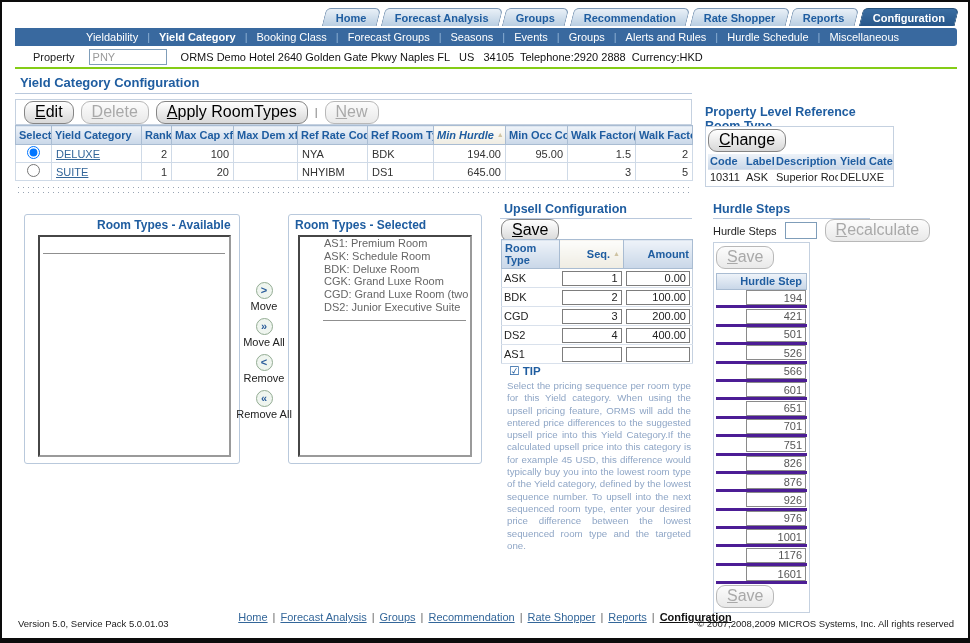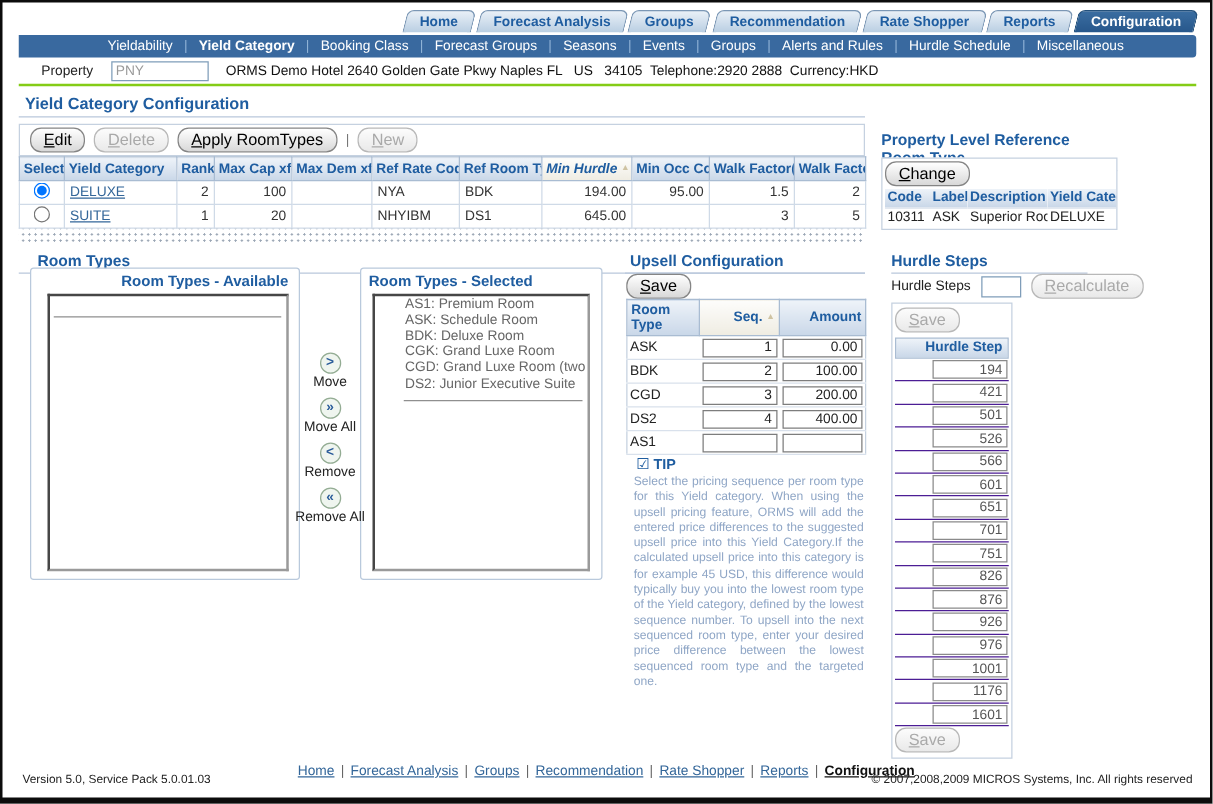--- a/index.html
+++ b/index.html
@@ -39,21 +39,21 @@
   #prop-info { margin-left:14px; color:#111; white-space:pre; }
   
   .sec-title { position:absolute; font-weight:bold; color:#1f5da0; border-bottom:1px solid #b9c8dc; }
   #yc-title { top:73px; left:13px; width:677px; font-size:13px; padding:0 0 3px 5px; }
   #ref-title { top:103px; left:703px; width:189px; font-size:12.5px; padding-bottom:3px; }
   #rt-title { top:200px; left:13px; width:677px; font-size:12.5px; padding:0 0 2px 15px; }
   #ups-title { top:200px; left:498px; width:192px; font-size:12.5px; padding:0 0 2px 4px; border-bottom:1px solid #b9c8dc; }
   #hs-title { top:200px; left:711px; width:157px; font-size:12.5px; padding-bottom:2px; }
   
   .pill {
-    font-family:inherit; font-size:13px; padding:1px 10px 2px; border:1px solid #858585; border-radius:9px;
+    font-family:inherit; font-size:16px; padding:1px 10px 2px; border:1px solid #858585; border-radius:9px;
     background:linear-gradient(#ffffff,#d8d8d8); color:#000; cursor:pointer; white-space:nowrap;
   }
   .pill.disabled { color:#a9a9a9; border-color:#b8b8b8; background:linear-gradient(#fcfcfc,#e9e9e9); cursor:default; }
   
   #yc-toolbar {
     position:absolute; top:97px; left:13px; width:677px; height:26px;
     border:1px solid #c5d1e0; display:flex; align-items:center; padding-left:8px; gap:7px; background:#fff;
   }
   .tb-sep { color:#777; }
   
@@ -108,21 +108,21 @@
     color:#8fa6c6; text-align:justify;
   }
   
   #hs-inputrow { position:absolute; top:217px; left:711px; display:flex; align-items:center; gap:8px; }
   #hs-input { width:32px; height:17px; border:1px solid #7f9db9; font-size:11px; padding:0 2px; }
   #hs-box { position:absolute; top:240px; left:711px; width:97px; border:1px solid #c5d1e0; background:#fff; padding:2px 2px 3px; }
   #hs-header {
     background:linear-gradient(#eef3f9,#c9d7e8); color:#1f5da0; font-weight:bold; text-align:right;
     padding:1px 4px 2px; margin-top:3px; border:1px solid #a9bcd2; height:17px;
   }
-  .hs-row { display:flex; justify-content:flex-end; align-items:center; height:18.4px; border-bottom:1px solid #4c1d95; padding-right:1px; }
+  .hs-row { display:flex; justify-content:flex-end; align-items:center; height:18.4px; border-bottom:3px solid #4c1d95; padding-right:1px; }
   .hs-row input { width:60px; height:15px; border:1px solid #8a8a8a; text-align:right; font-size:11px; color:#555; padding:0 3px; background:#fff; font-family:inherit; }
   #hs-box .pill { margin:1px 0 1px 0; }
   
   #footer-links { position:absolute; bottom:15px; left:0; width:100%; text-align:center; font-size:11px; }
   #footer-links a { color:#336699; text-decoration:underline; margin:0 5px; cursor:pointer; }
   #footer-links a.active { color:#111; font-weight:bold; }
   #footer-links .f-sep { color:#666; }
   #footer-version { position:absolute; left:16px; bottom:9px; font-size:9.5px; color:#222; }
   #footer-copy { position:absolute; right:14px; bottom:9px; font-size:9.5px; color:#222; }
   u { text-decoration:underline; }
@@ -261,21 +261,20 @@
           <tr>
             <td>10311</td>
             <td>ASK</td>
             <td>Superior Room</td>
             <td>DELUXE</td>
           </tr>
         </tbody>
     </table>
   </div>
 
-  <div id="rt-title" class="sec-title">Room Types</div>
 
   <div id="rt-avail-panel" class="rt-panel"></div>
   <div id="rt-sel-panel" class="rt-panel"></div>
   <div id="rt-avail-label" class="rt-label">Room Types - Available</div>
   <div id="rt-sel-label" class="rt-label">Room Types - Selected</div>
   <div id="rt-avail-list" class="listbox">
       <div class="lb-sep"></div>
     </div>
   <div id="rt-sel-list" class="listbox">
       <div class="lb-item">AS1: Premium Room</div>

